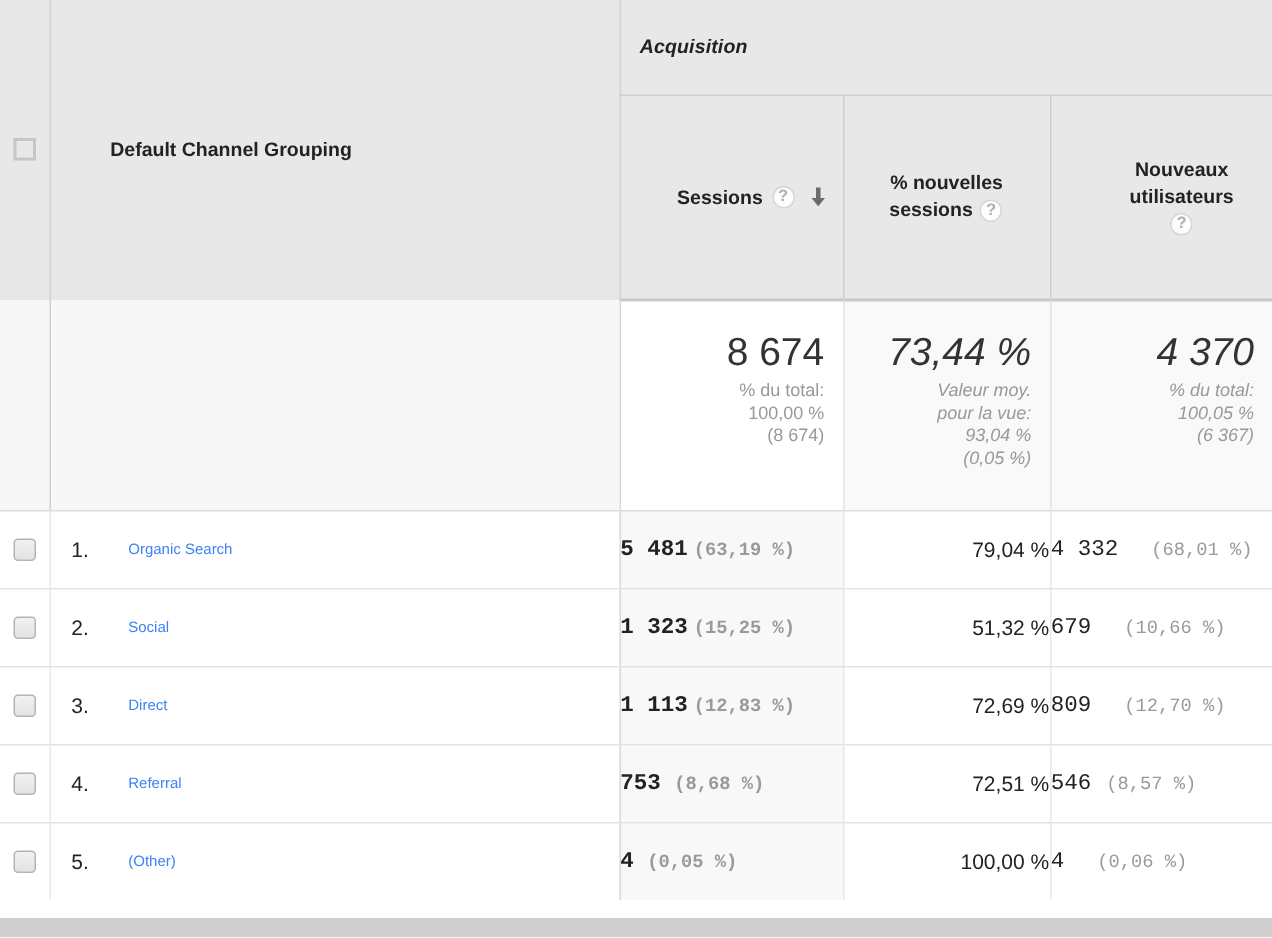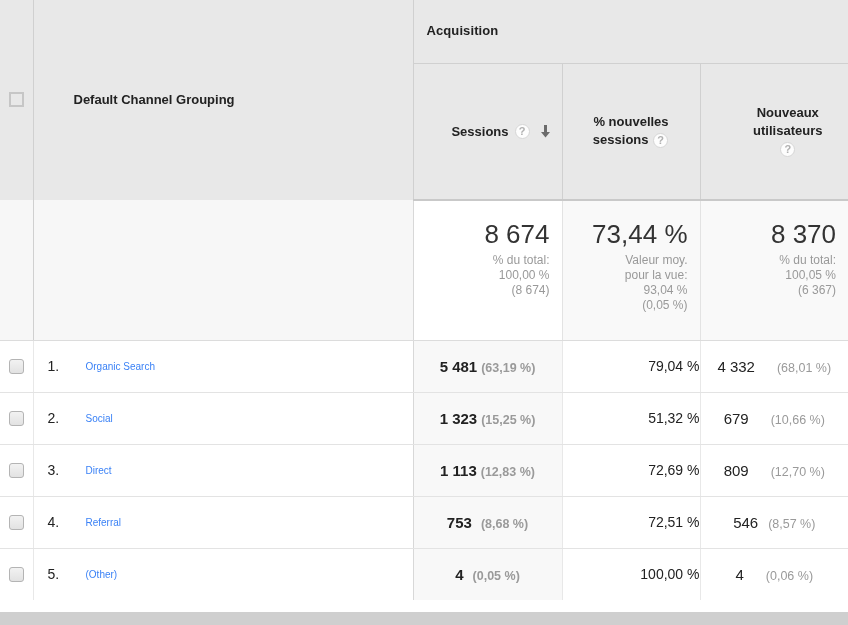--- a/index.html
+++ b/index.html
@@ -34,20 +34,21 @@
     vertical-align: top;
   }
   tr.group-row td.grp-blank-check { border-right: 1px solid #d0d0d0; border-bottom: none; background:#e8e8e8;}
   tr.group-row td.grp-blank-dim   { border-right: 1px solid #d0d0d0; border-bottom: none; background:#e8e8e8;}
   .group-label {
     font-size: 13px;
     font-weight: bold;
     color: #222;
     padding: 23px 0 0 13px;
     letter-spacing: 0.1px;
+    font-style: italic;
   }
 
   
   tr.head-row td {
     background: #e8e8e8;
     border-bottom: 2px solid #c9c9c9;
     border-right: 1px solid #d0d0d0;
     height: 137px;
     vertical-align: middle;
     padding: 0;
@@ -136,21 +137,21 @@
   }
   tr.summary-row td.sum-check {
     background: #f7f7f7;
     border-right: 1px solid #d0d0d0;
   }
   tr.summary-row td.sum-dim {
     background: #f7f7f7;
     border-right: 1px solid #d8d8d8;
   }
   tr.summary-row td.sum-sess { background: #ffffff; }
-  tr.summary-row td.sum-val  { background: #f9f9f9; }
+  tr.summary-row td.sum-val  { background: #f9f9f9; font-style: italic; }
   tr.summary-row td.sum-last { border-right: none; }
 
   .sum-block { padding: 18px 12px 0 8px; text-align: right; }
   .sum-big {
     font-size: 26px;
     color: #333;
     line-height: 30px;
     font-weight: normal;
   }
   .sum-sub {
@@ -183,25 +184,26 @@
     width: 38px;
     flex: 0 0 38px;
   }
   .row-link {
     font-size: 10px;
     color: #3b82f6;
     text-decoration: none;
     cursor: pointer;
   }
   .num-cell {
-    text-align: center;
+    text-align: left;
     padding-right: 11px;
     font-size: 15px;
     color: #222;
     white-space: nowrap;
+    font-family: Liberation Mono, monospace;
   }
   .num-strong { font-weight: bold; }
   .num-pct {
     color: #9a9a9a;
     font-size: 12.5px;
     font-weight: bold;
     margin-left: 4px;
   }
   .num-pct-thin {
     color: #9a9a9a;
@@ -310,21 +312,21 @@
             <div class="sum-sub">
               <div>Valeur moy.</div>
               <div>pour la vue:</div>
               <div>93,04 %</div>
               <div>(0,05 %)</div>
             </div>
           </div>
         </td>
         <td class="sum-val sum-last">
           <div class="sum-block">
-            <div class="sum-big">8 370</div>
+            <div class="sum-big">4 370</div>
             <div class="sum-sub">
               <div>% du total:</div>
               <div>100,05 %</div>
               <div>(6 367)</div>
             </div>
           </div>
         </td>
       </tr>
 
       <tr class="data-row">

